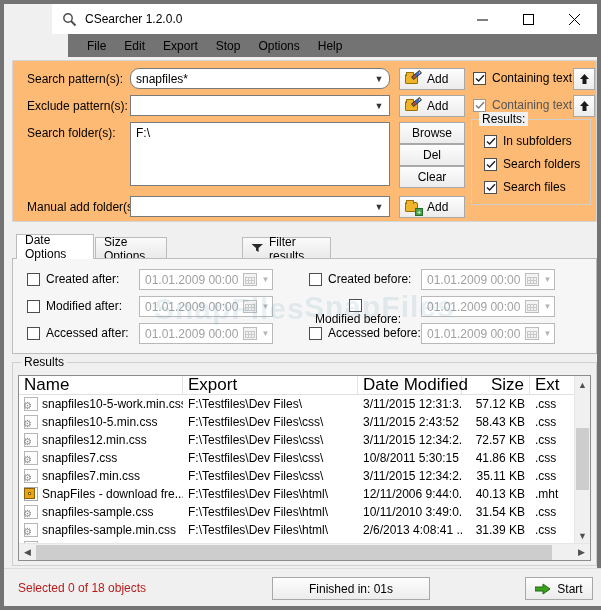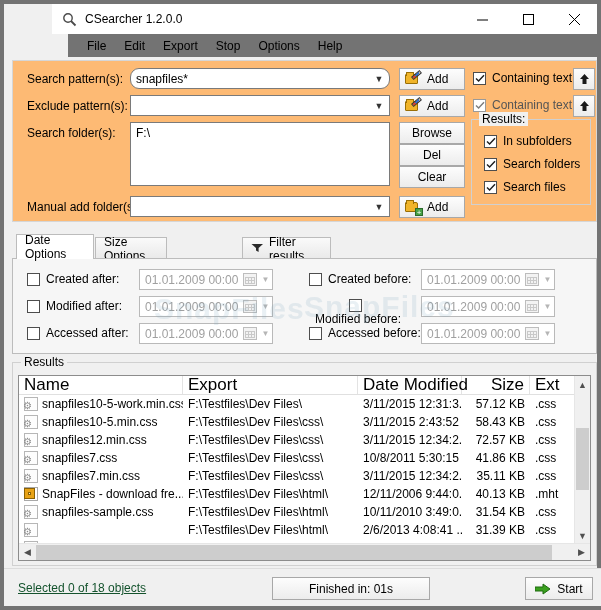--- a/index.html
+++ b/index.html
@@ -356,21 +356,21 @@
   .statusbar {
     position: absolute;
     left: 0; bottom: 0;
     width: 599px; height: 38px;
     background: #f0f0f0;
     border-top: 1px solid #dcdcdc;
   }
   .status-text {
     position: absolute;
     left: 14px; top: 12px;
-    font-size: 12px; color: #14532d; text-decoration: underline;
+    font-size: 12px; color: #b91c1c;
   }
   .status-btn {
     position: absolute;
     height: 23px;
     background: linear-gradient(#fdfdfd,#ececec);
     border: 1px solid #a8a8a8;
     display: flex; align-items: center; justify-content: center;
     font-size: 12px; color: #000;
   }
   .status-btn.disabled {
@@ -723,20 +723,21 @@
             <div class="c" style="width: 104px;">10/11/2010 3:49:0...</div>
             <div class="c num" style="width: 68px;">31.54 KB</div>
             <div class="c" style="width: 46px;">.css</div>
           </div>
           <div class="lv-row">
             <div class="c" style="width: 164px;">
               <span class="ficon">
                 <span class="page"></span>
                 <span class="gear">⚙</span>
               </span>
+              <span>snapfiles-sample.min.css</span>
             </div>
             <div class="c" style="width: 175px;">F:\Testfiles\Dev Files\html\</div>
             <div class="c" style="width: 104px;">2/6/2013 4:08:41 ...</div>
             <div class="c num" style="width: 68px;">31.39 KB</div>
             <div class="c" style="width: 46px;">.css</div>
           </div>
           <div class="lv-row">
             <div class="c" style="width: 164px;">
               <span class="ficon">
                 <span class="page"></span>

